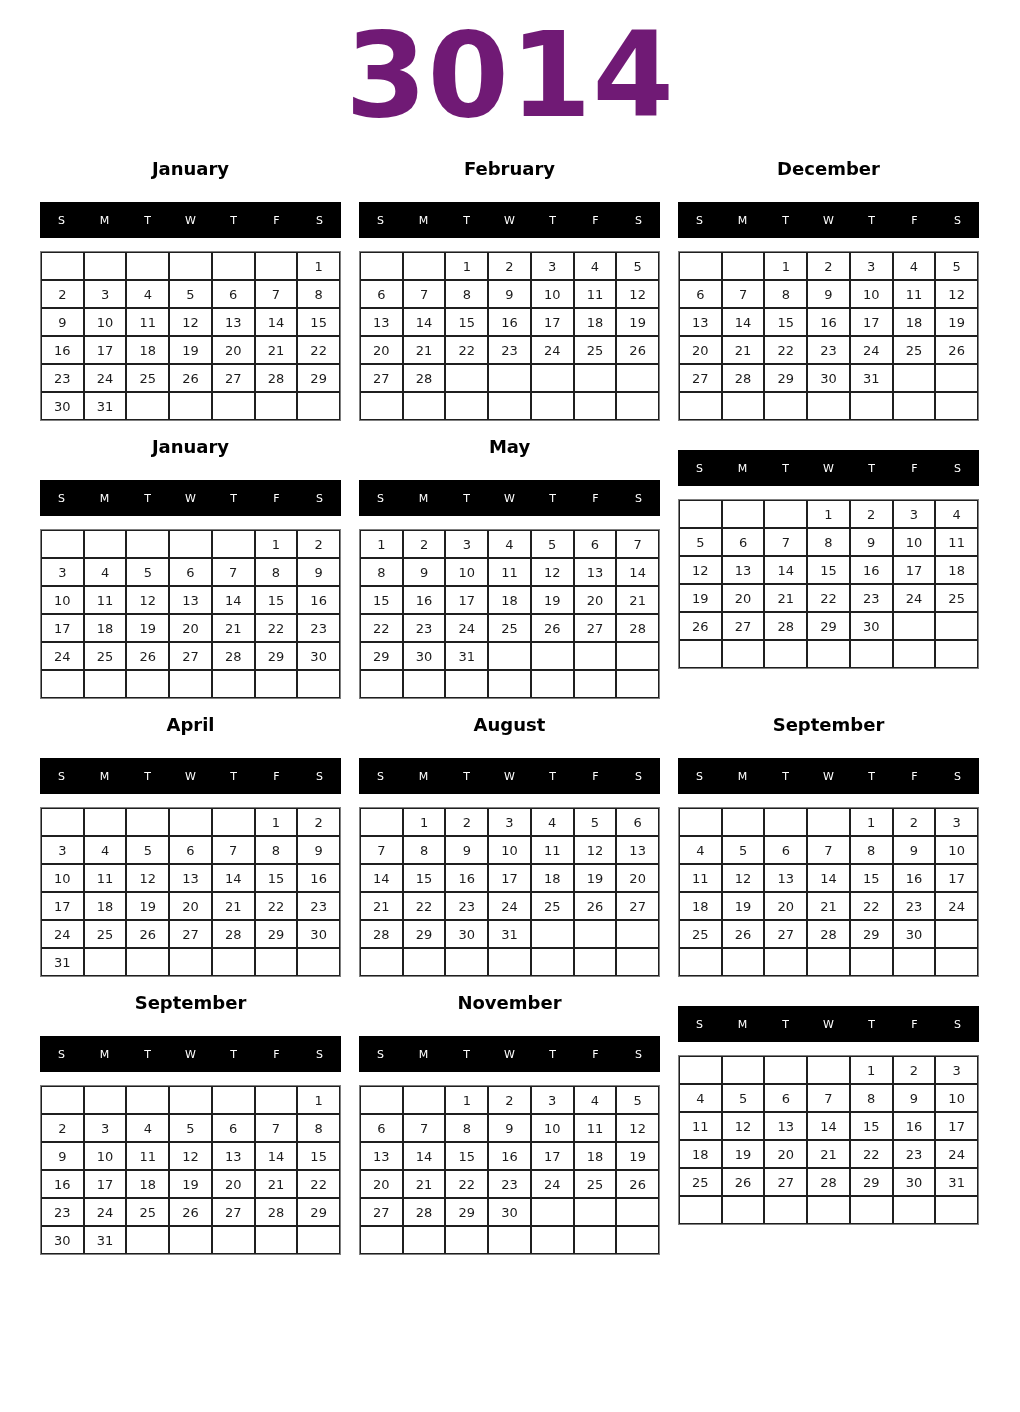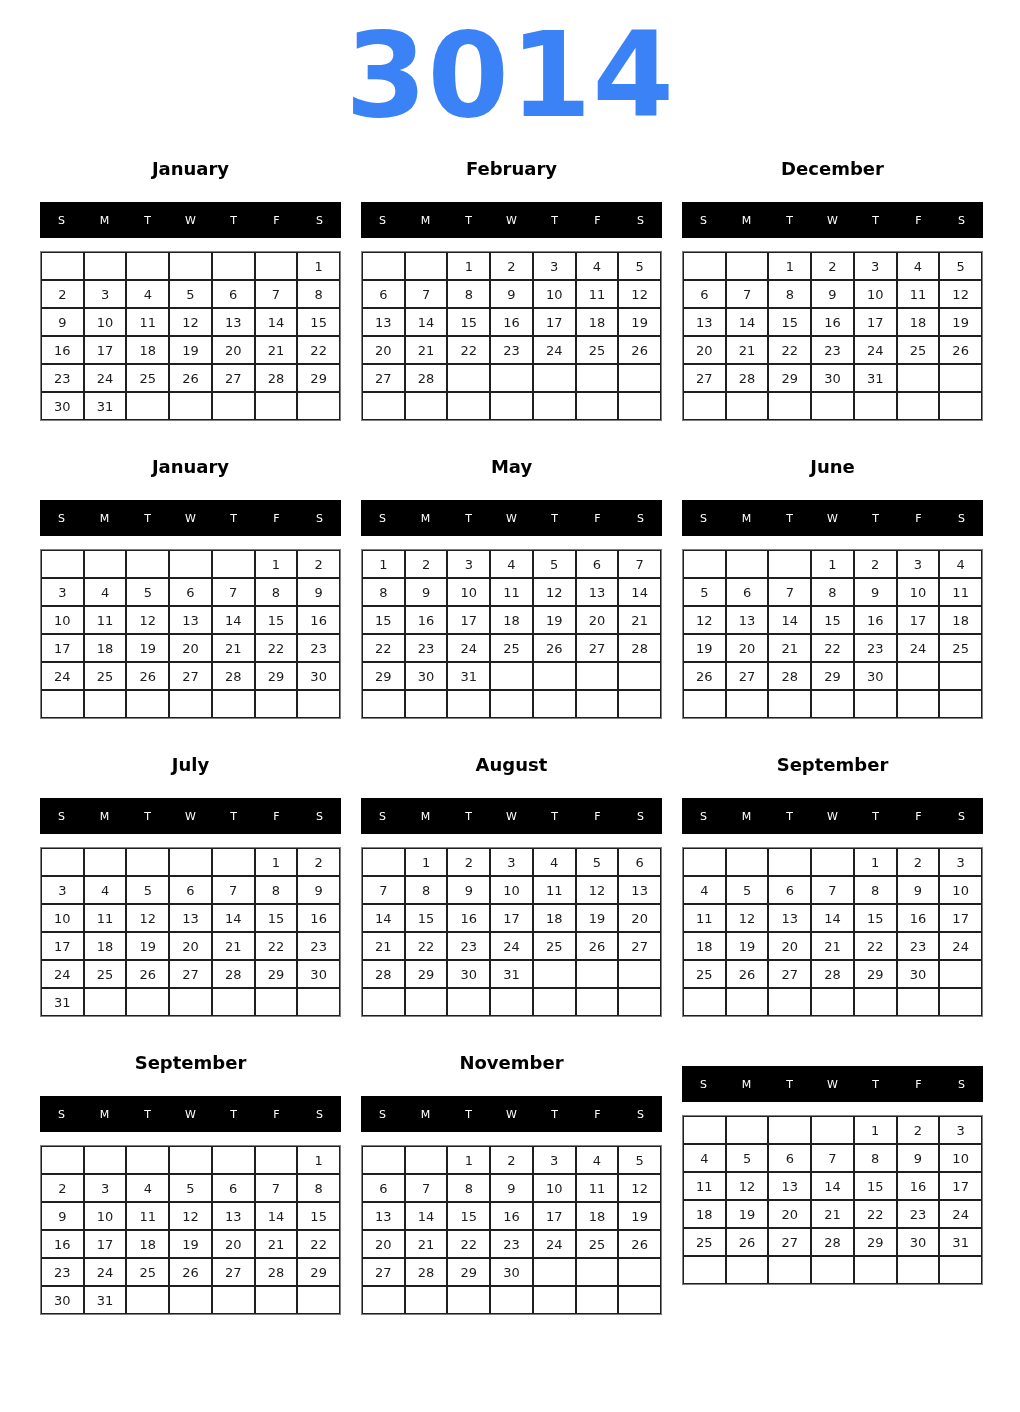--- a/index.html
+++ b/index.html
@@ -13,30 +13,29 @@
   }
   .page { width: 1020px; height: 1412px; }
 
   .year-title {
     height: 150px;
     line-height: 152px;
     text-align: center;
     font-size: 117px;
     font-weight: bold;
     letter-spacing: 1px;
-    color: #3b82f6;
+    color: #701a75;
   }
 
   .months {
     display: grid;
     grid-template-columns: repeat(3, 301px);
     column-gap: 18px;
     padding-left: 40px;
     padding-right: 41px;
-    gap: 20px;
   }
 
   .month {
     height: 278px;
   }
 
   .month-title {
     padding-top: 8px;
     height: 30px;
     text-align: center;
@@ -361,78 +360,77 @@
           <div class="cell"></div>
           <div class="cell"></div>
           <div class="cell"></div>
           <div class="cell"></div>
           <div class="cell"></div>
           <div class="cell"></div>
         </div>
   </div>
 
   <div class="month">
-    <h2 class="month-title">June</h2>
-    <div class="day-header">
-          <div class="dh-cell">S</div>
-          <div class="dh-cell">M</div>
-          <div class="dh-cell">T</div>
-          <div class="dh-cell">W</div>
-          <div class="dh-cell">T</div>
-          <div class="dh-cell">F</div>
-          <div class="dh-cell">S</div>
-        </div>
-    <div class="week-grid">
-          <div class="cell"></div>
-          <div class="cell"></div>
-          <div class="cell"></div>
-          <div class="cell">1</div>
-          <div class="cell">2</div>
-          <div class="cell">3</div>
-          <div class="cell">4</div>
-          <div class="cell">5</div>
-          <div class="cell">6</div>
-          <div class="cell">7</div>
-          <div class="cell">8</div>
-          <div class="cell">9</div>
-          <div class="cell">10</div>
-          <div class="cell">11</div>
-          <div class="cell">12</div>
-          <div class="cell">13</div>
-          <div class="cell">14</div>
-          <div class="cell">15</div>
-          <div class="cell">16</div>
-          <div class="cell">17</div>
-          <div class="cell">18</div>
-          <div class="cell">19</div>
-          <div class="cell">20</div>
-          <div class="cell">21</div>
-          <div class="cell">22</div>
-          <div class="cell">23</div>
-          <div class="cell">24</div>
-          <div class="cell">25</div>
-          <div class="cell">26</div>
-          <div class="cell">27</div>
-          <div class="cell">28</div>
-          <div class="cell">29</div>
-          <div class="cell">30</div>
-          <div class="cell"></div>
-          <div class="cell"></div>
-          <div class="cell"></div>
-          <div class="cell"></div>
-          <div class="cell"></div>
-          <div class="cell"></div>
-          <div class="cell"></div>
-          <div class="cell"></div>
-          <div class="cell"></div>
-        </div>
-  </div>
-
-  <div class="month">
-    <h2 class="month-title">July</h2>
+    <div class="day-header">
+          <div class="dh-cell">S</div>
+          <div class="dh-cell">M</div>
+          <div class="dh-cell">T</div>
+          <div class="dh-cell">W</div>
+          <div class="dh-cell">T</div>
+          <div class="dh-cell">F</div>
+          <div class="dh-cell">S</div>
+        </div>
+    <div class="week-grid">
+          <div class="cell"></div>
+          <div class="cell"></div>
+          <div class="cell"></div>
+          <div class="cell">1</div>
+          <div class="cell">2</div>
+          <div class="cell">3</div>
+          <div class="cell">4</div>
+          <div class="cell">5</div>
+          <div class="cell">6</div>
+          <div class="cell">7</div>
+          <div class="cell">8</div>
+          <div class="cell">9</div>
+          <div class="cell">10</div>
+          <div class="cell">11</div>
+          <div class="cell">12</div>
+          <div class="cell">13</div>
+          <div class="cell">14</div>
+          <div class="cell">15</div>
+          <div class="cell">16</div>
+          <div class="cell">17</div>
+          <div class="cell">18</div>
+          <div class="cell">19</div>
+          <div class="cell">20</div>
+          <div class="cell">21</div>
+          <div class="cell">22</div>
+          <div class="cell">23</div>
+          <div class="cell">24</div>
+          <div class="cell">25</div>
+          <div class="cell">26</div>
+          <div class="cell">27</div>
+          <div class="cell">28</div>
+          <div class="cell">29</div>
+          <div class="cell">30</div>
+          <div class="cell"></div>
+          <div class="cell"></div>
+          <div class="cell"></div>
+          <div class="cell"></div>
+          <div class="cell"></div>
+          <div class="cell"></div>
+          <div class="cell"></div>
+          <div class="cell"></div>
+          <div class="cell"></div>
+        </div>
+  </div>
+
+  <div class="month">
+    <h2 class="month-title">April</h2>
     <div class="day-header">
           <div class="dh-cell">S</div>
           <div class="dh-cell">M</div>
           <div class="dh-cell">T</div>
           <div class="dh-cell">W</div>
           <div class="dh-cell">T</div>
           <div class="dh-cell">F</div>
           <div class="dh-cell">S</div>
         </div>
     <div class="week-grid">

